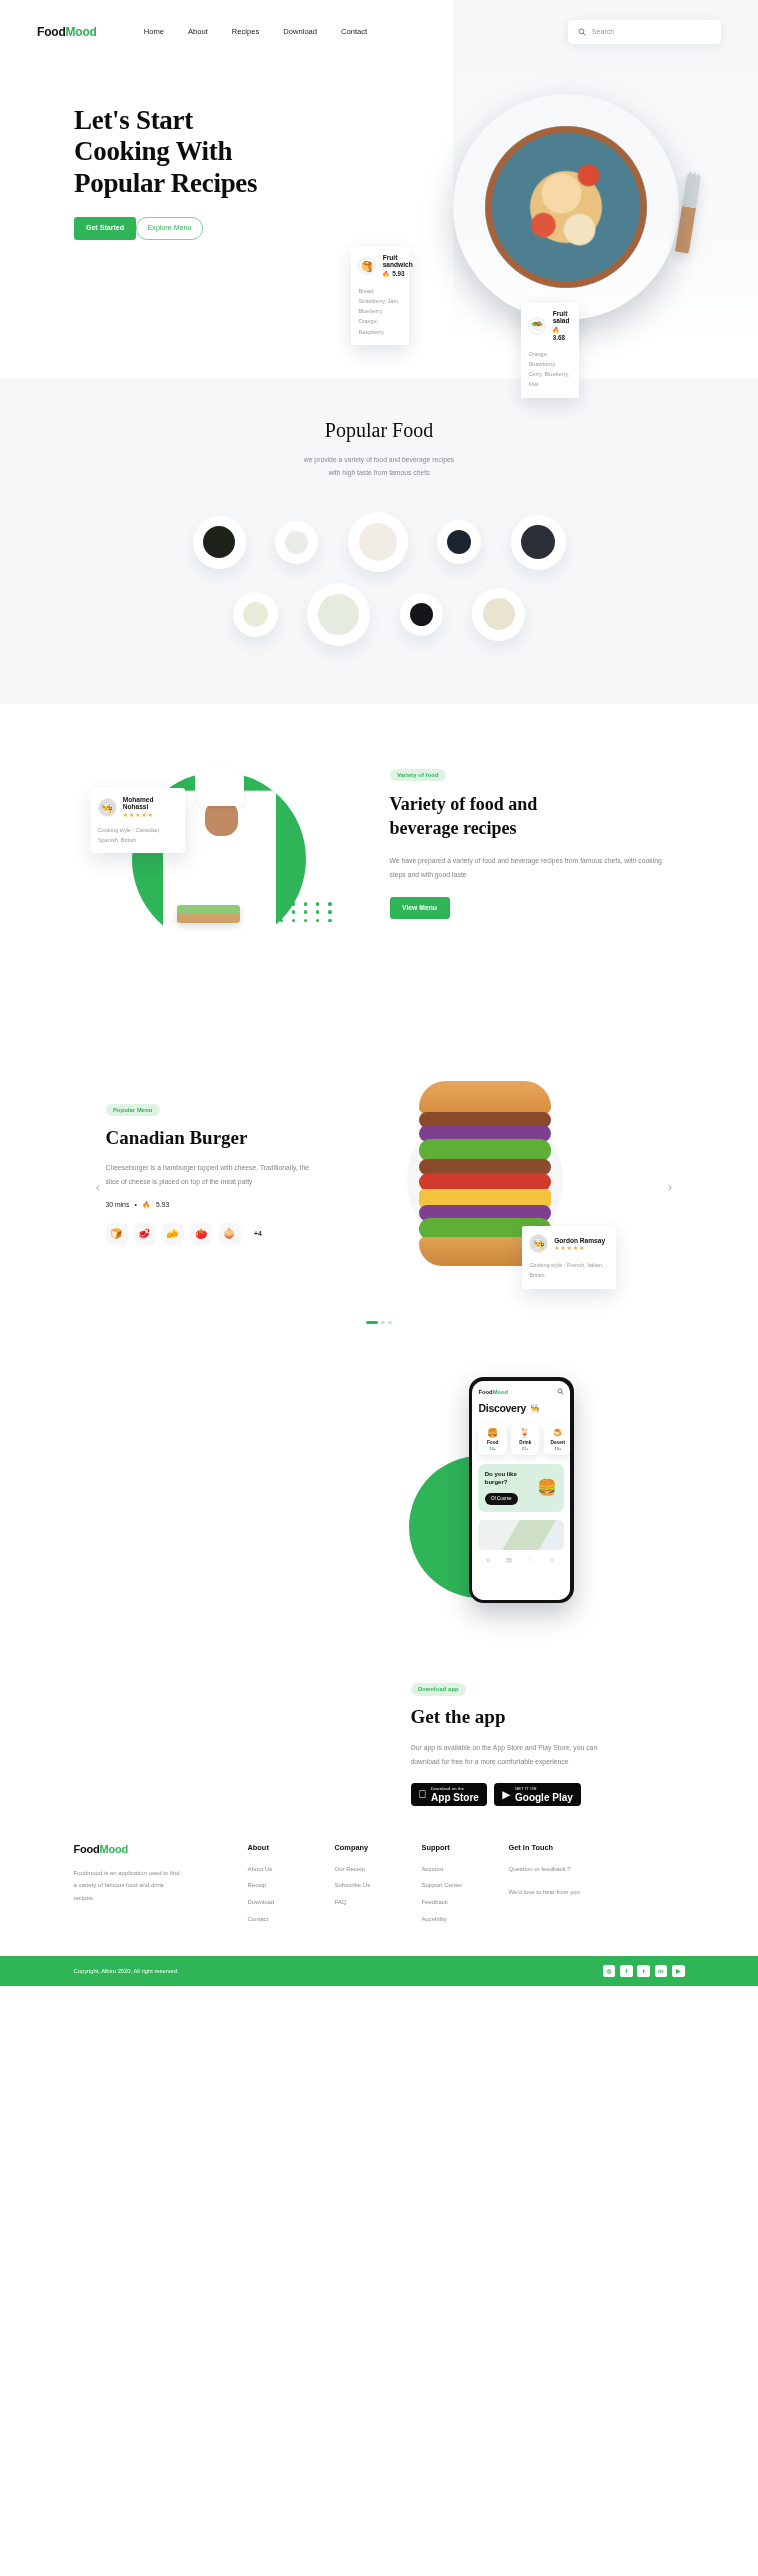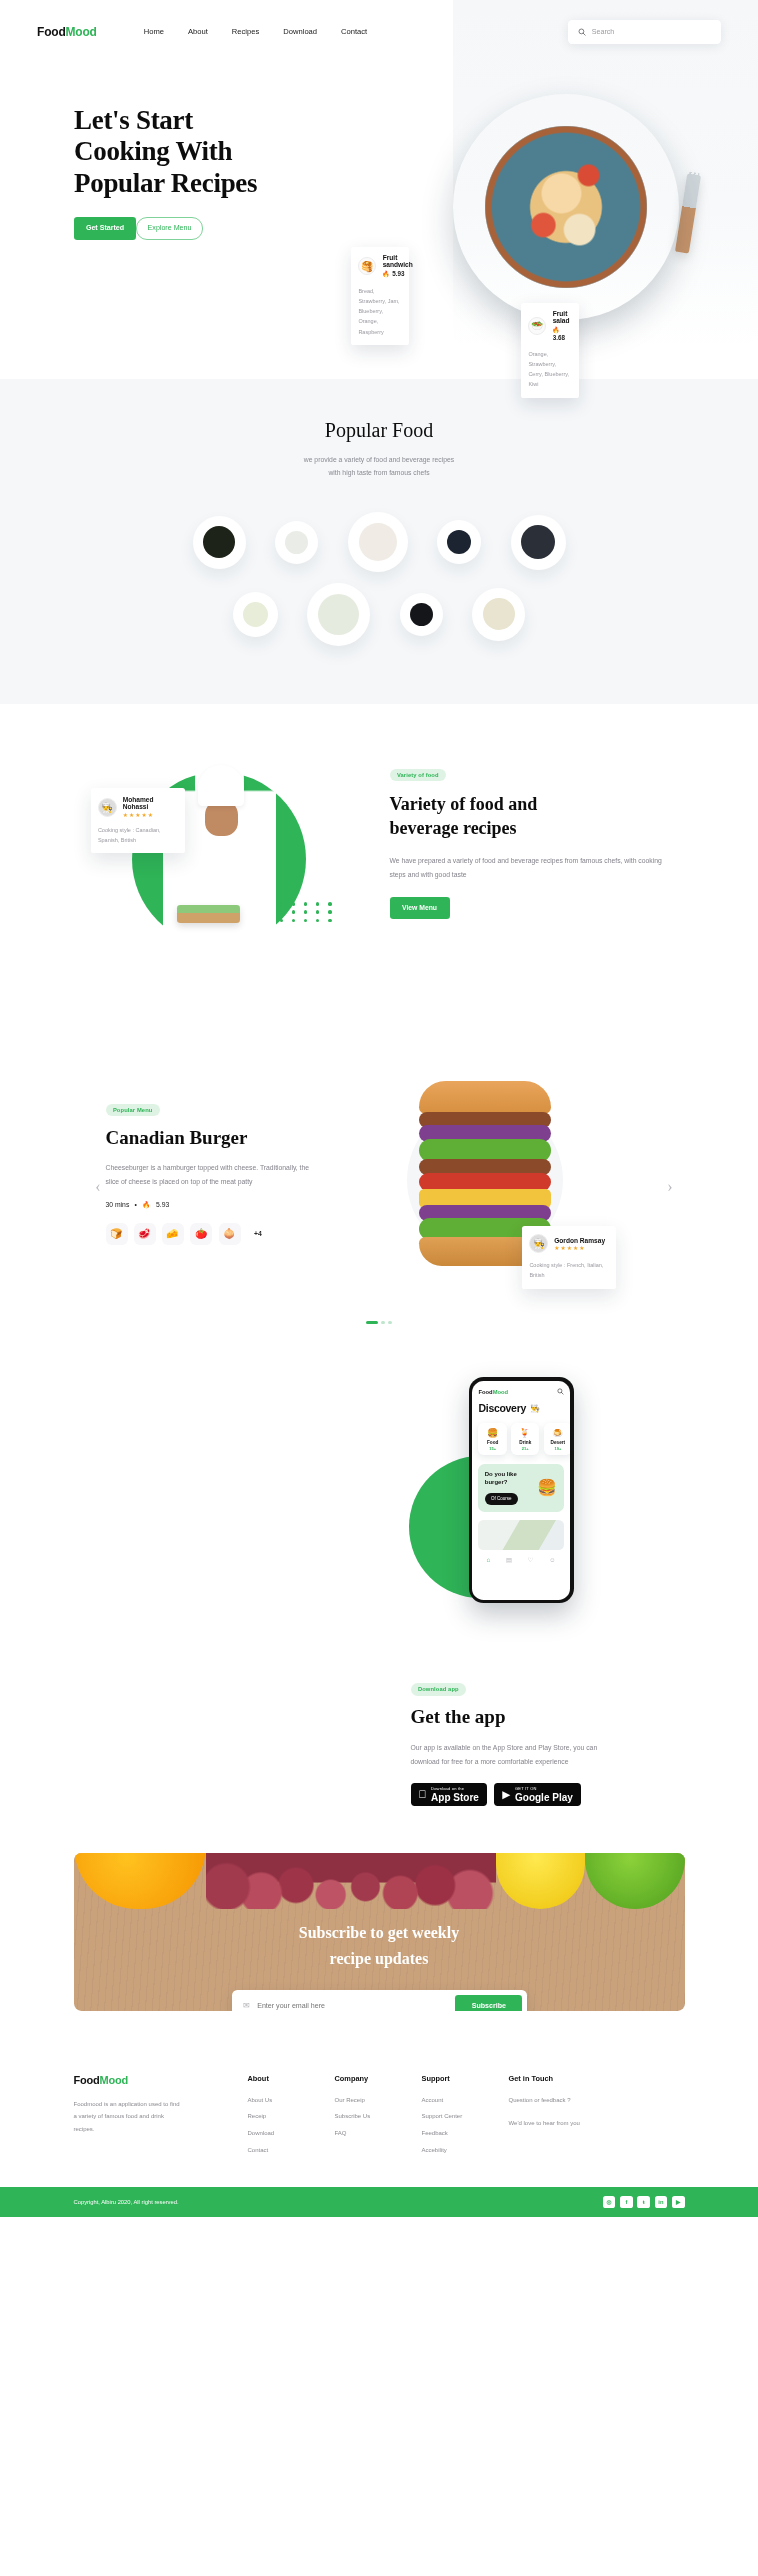--- a/index.html
+++ b/index.html
@@ -642,39 +642,20 @@
             <span class="tx">
               <span class="s">GET IT ON</span>
               <span class="l">Google Play</span>
             </span>
           </div>
         </div>
       </div>
     </div>
   </section>
 
-  <section class="subscribe">
-    <div class="sub-banner">
-      <div class="fruits">
-        <span class="f-orange"></span>
-        <span class="f-grapes"></span>
-        <span class="f-lemon"></span>
-        <span class="f-lime"></span>
-      </div>
-      <div class="sub-title">
-        <span>Subscribe to get weekly</span><br>
-        <span>recipe updates</span>
-      </div>
-      <div class="sub-form">
-        <span class="mail">✉</span>
-        <input class="ph" style="border: none; outline: none; background: transparent; font-family: &quot;Liberation Sans&quot;, sans-serif;" placeholder="Enter your email here">
-        <button class="btn-green">Subscribe</button>
-      </div>
-    </div>
-  </section>
 
   <footer>
     <div class="wrap fcols">
       <div class="fbrand">
         <div class="logo">
           <span class="a">Food</span><span class="b">Mood</span>
         </div>
         <p>Foodmood is an application used to find a variety of famous food and drink recipes.</p>
       </div>
       <div id="footer-columns" style="display:flex;">

